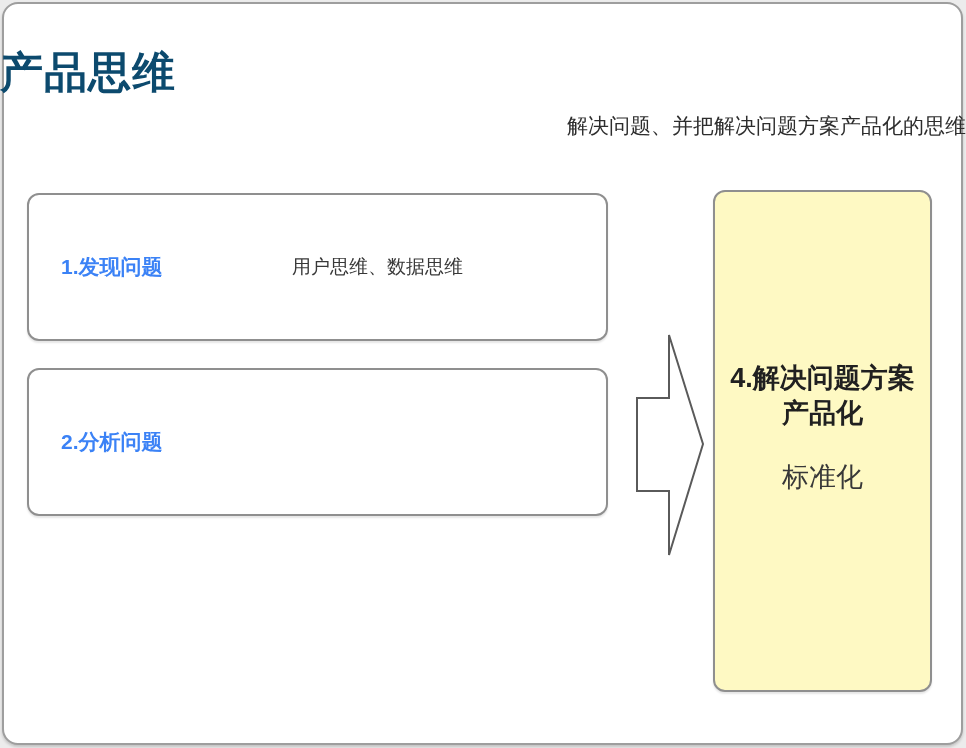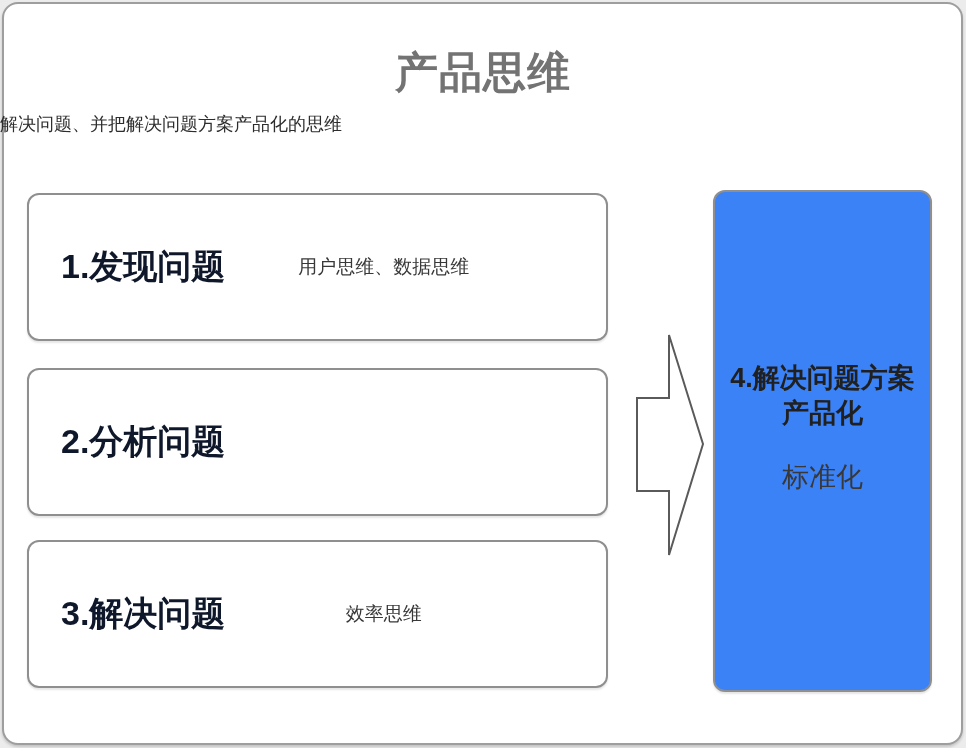--- a/index.html
+++ b/index.html
@@ -17,31 +17,31 @@
     position: absolute;
     left: 2px; top: 2px; right: 3px; bottom: 3px;
     background: #ffffff;
     border: 2px solid #9e9e9e;
     border-radius: 16px;
     box-shadow: 0 2px 3px rgba(0,0,0,0.18);
   }
   .title {
     position: absolute;
     left: 0; top: 44px; width: 100%;
-    text-align: center;
+    text-align: left;
     font-size: 43px;
     font-weight: bold;
-    color: #737373;
+    color: #0c4a6e;
     letter-spacing: 1px;
   }
   .subtitle {
     position: absolute;
     left: 0; top: 112px; width: 100%;
-    text-align: left;
-    font-size: 18px;
+    text-align: right;
+    font-size: 21px;
     font-weight: 400;
     color: #2d2d2d;
   }
   .step-box {
     position: absolute;
     left: 27px;
     width: 581px;
     height: 148px;
     background: #ffffff;
     border: 2px solid #8f8f8f;
@@ -49,43 +49,43 @@
     box-shadow: 0 2px 2px rgba(0,0,0,0.10);
     display: flex;
     align-items: center;
     padding: 0 64px 0 32px;
   }
   .step-box.pos-1 { top: 193px; }
   .step-box.pos-2 { top: 368px; justify-content: space-between; }
   .step-box.pos-3 { top: 540px; }
   .step-label {
     flex: 0 0 152px;
-    font-size: 34px;
+    font-size: 21px;
     font-weight: bold;
-    color: #0f172a;
+    color: #3b82f6;
     white-space: nowrap;
   }
   .step-detail {
     flex: 1 1 auto;
     text-align: center;
     font-size: 19px;
     font-weight: 400;
     color: #383838;
     white-space: nowrap;
   }
   .flow-arrow {
     position: absolute;
     left: 630px; top: 328px;
     width: 80px; height: 234px;
   }
   .result-box {
     position: absolute;
     left: 713px; top: 190px;
     width: 219px; height: 502px;
-    background: #3b82f6;
+    background: #fef9c3;
     border: 2px solid #8f8f8f;
     border-radius: 12px;
     box-shadow: 0 2px 2px rgba(0,0,0,0.10);
     display: flex;
     flex-direction: column;
     align-items: center;
     justify-content: center;
     padding-bottom: 26px;
     text-align: center;
   }
@@ -115,24 +115,20 @@
 
   <div class="step-box pos-1">
     <span class="step-label">1.发现问题</span>
     <span class="step-detail">用户思维、数据思维</span>
   </div>
 
   <div class="step-box pos-2">
     <span class="step-label">2.分析问题</span>
   </div>
 
-  <div class="step-box pos-3">
-    <span class="step-label">3.解决问题</span>
-    <span class="step-detail">效率思维</span>
-  </div>
 
   <svg class="flow-arrow" viewBox="0 0 80 234" xmlns="http://www.w3.org/2000/svg">
     <polygon points="7,70 39,70 39,7 73,116 39,227 39,163 7,163" fill="#ffffff" stroke="#5a5a5a" stroke-width="2" stroke-linejoin="miter"></polygon>
   </svg>
 
   <div class="result-box">
     <div class="result-title">4.解决问题方案</div>
     <div class="result-title">产品化</div>
     <div class="result-detail">标准化</div>
   </div>

